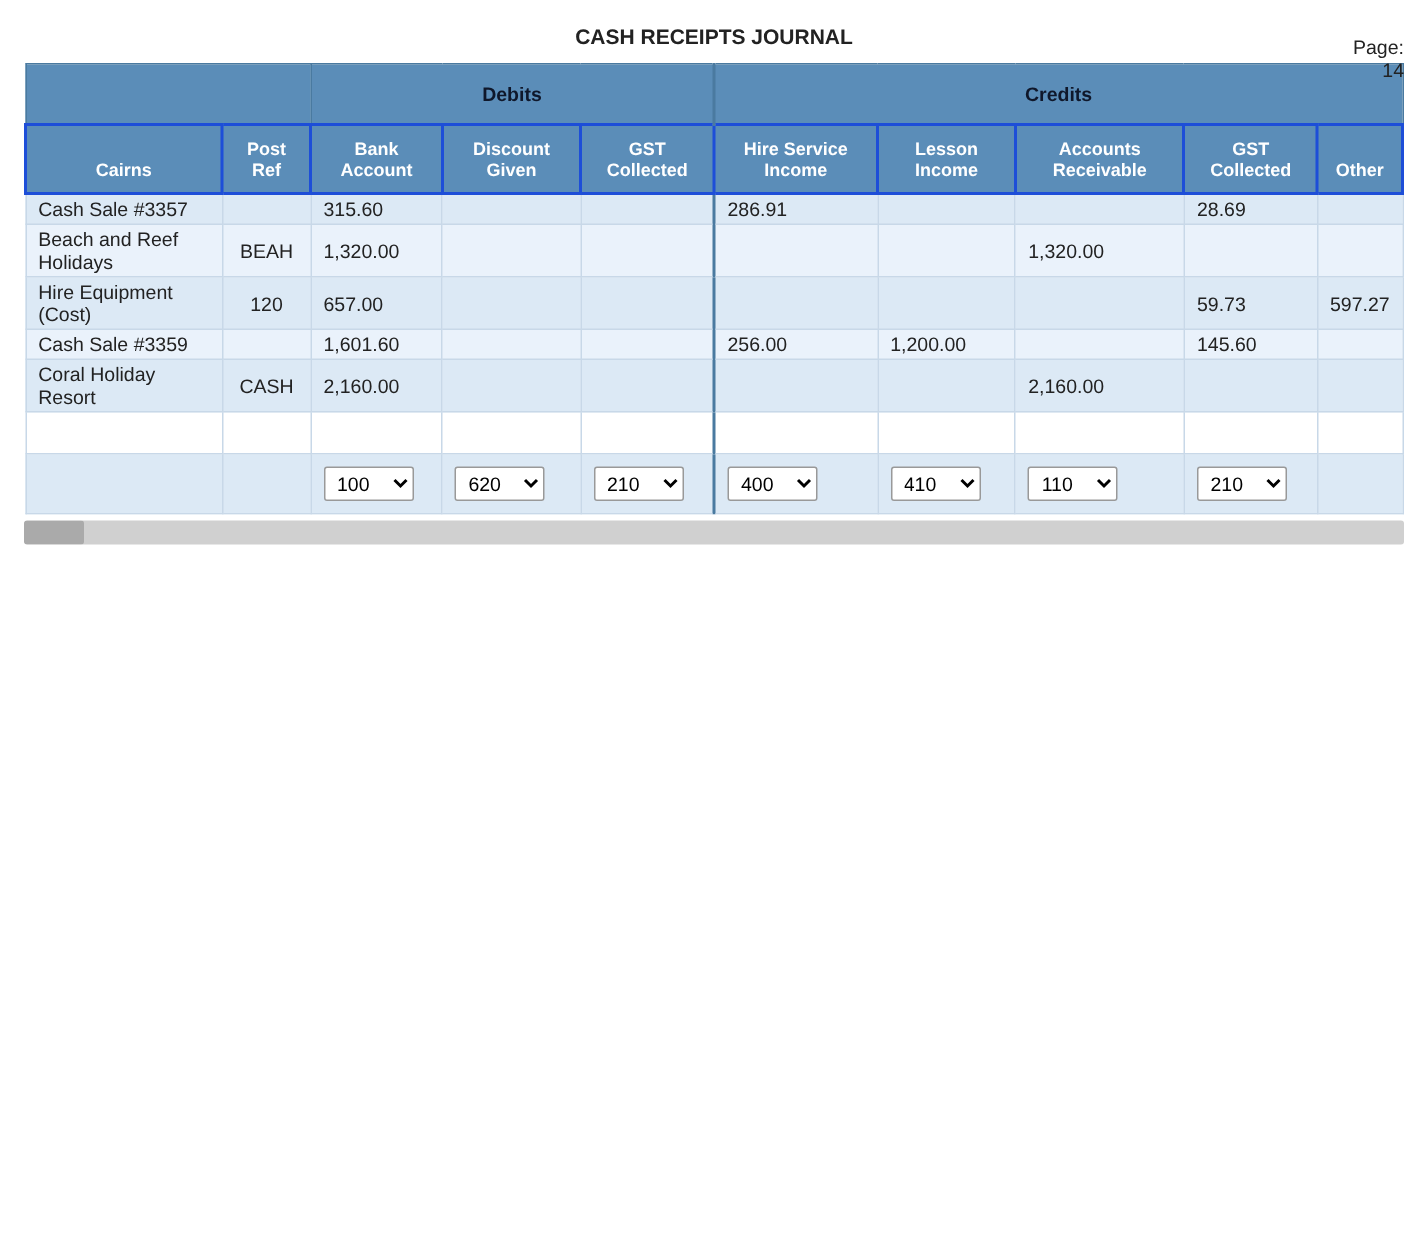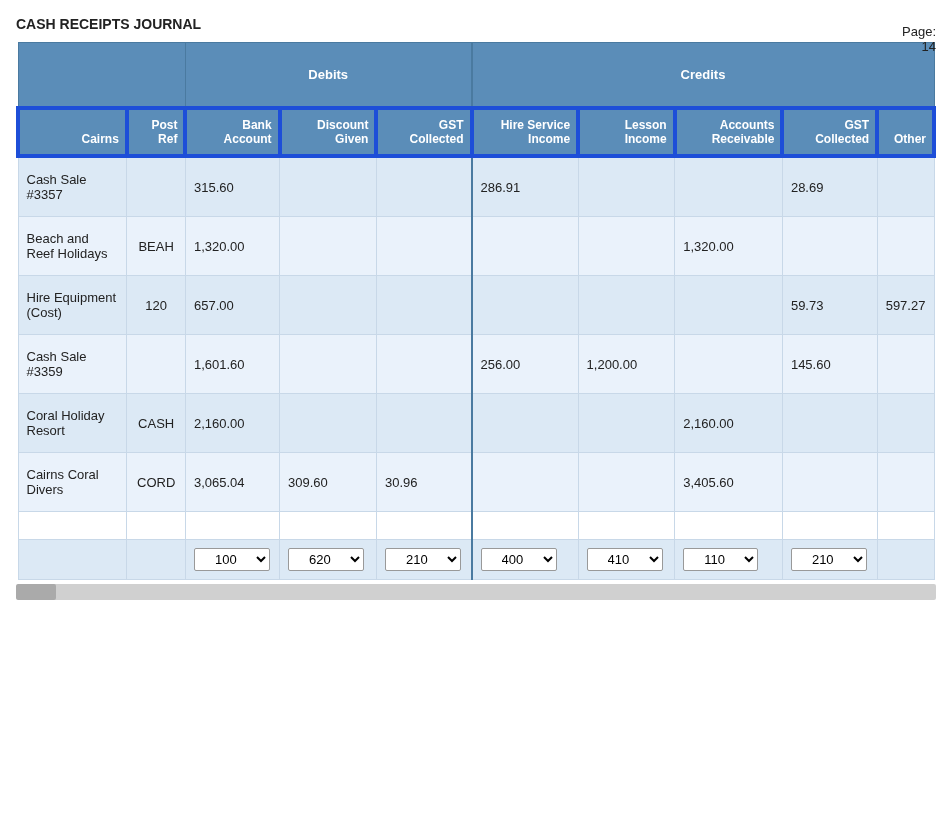--- a/index.html
+++ b/index.html
@@ -17,66 +17,67 @@
       position: relative;
     }
     .page-number {
       position: absolute;
       top: 24px;
       right: 16px;
       text-align: right;
       font-size: 13px;
     }
     .journal-title {
+      text-align: center;
       font-weight: bold;
       font-size: 14px;
       margin-bottom: 10px;
       margin-top: 6px;
     }
     .scrollbar-area {
       overflow-x: auto;
     }
     table {
       border-collapse: collapse;
       width: 100%;
       min-width: 880px;
     }
     
     .header-group-row th {
       background: #5b8db8;
-      color: #ffffff;
+      color: #0f172a;
       font-weight: bold;
       text-align: center;
-      padding: 24px 8px;
+      padding: 12px 8px;
       border: 1px solid #4a7aa0;
       font-size: 13px;
     }
     .header-group-row th.section-debits {
       background: #5b8db8;
     }
     .header-group-row th.section-credits {
       background: #5b8db8;
     }
     .header-group-row th.empty-cell {
       background: #5b8db8;
       border: 1px solid #4a7aa0;
     }
     .header-col-row th {
       background: #5b8db8;
       color: #fff;
       font-weight: bold;
-      text-align: right;
+      text-align: center;
       padding: 8px 6px;
-      border: 4px solid #1d4ed8;
+      border: 2px solid #1d4ed8;
       font-size: 12px;
       vertical-align: bottom;
     }
     
     .data-row td {
-      padding: 14px 8px;
+      padding: 2px 8px;
       border: 1px solid #c8d8e8;
       vertical-align: middle;
       background: #dce9f5;
       font-size: 13px;
     }
     .data-row:nth-child(odd) td {
       background: #dce9f5;
     }
     .data-row:nth-child(even) td {
       background: #eaf2fb;
@@ -108,21 +109,21 @@
       background: #dce9f5;
       padding: 8px 8px;
       border: 1px solid #c8d8e8;
     }
     .dropdown-row td .dd-wrap {
       display: inline-flex;
       align-items: center;
     }
     select {
       font-size: 13px;
-      padding: 2px 16px;
+      padding: 2px 4px;
       border: 1px solid #999;
       background: #fff;
       border-radius: 2px;
       min-width: 60px;
     }
     .divider-col {
       border-left: 2px solid #4a7aa0 !important;
     }
     .scrollbar-bottom {
       height: 16px;
@@ -227,32 +228,20 @@
             <td class="center">CASH</td>
             <td class="num">2,160.00</td>
             <td class="num"></td>
             <td class="num"></td>
             <td class="num divider-col"></td>
             <td class="num"></td>
             <td class="num">2,160.00</td>
             <td class="num"></td>
             <td class="num"></td>
           </tr>
-          <tr class="data-row">
-            <td>Cairns Coral Divers</td>
-            <td class="center">CORD</td>
-            <td class="num">3,065.04</td>
-            <td class="num">309.60</td>
-            <td class="num">30.96</td>
-            <td class="num divider-col"></td>
-            <td class="num"></td>
-            <td class="num">3,405.60</td>
-            <td class="num"></td>
-            <td class="num"></td>
-          </tr>
           <tr class="empty-row">
             <td></td>
             <td></td>
             <td></td>
             <td></td>
             <td></td>
             <td class="divider-col"></td>
             <td></td>
             <td></td>
             <td></td>

